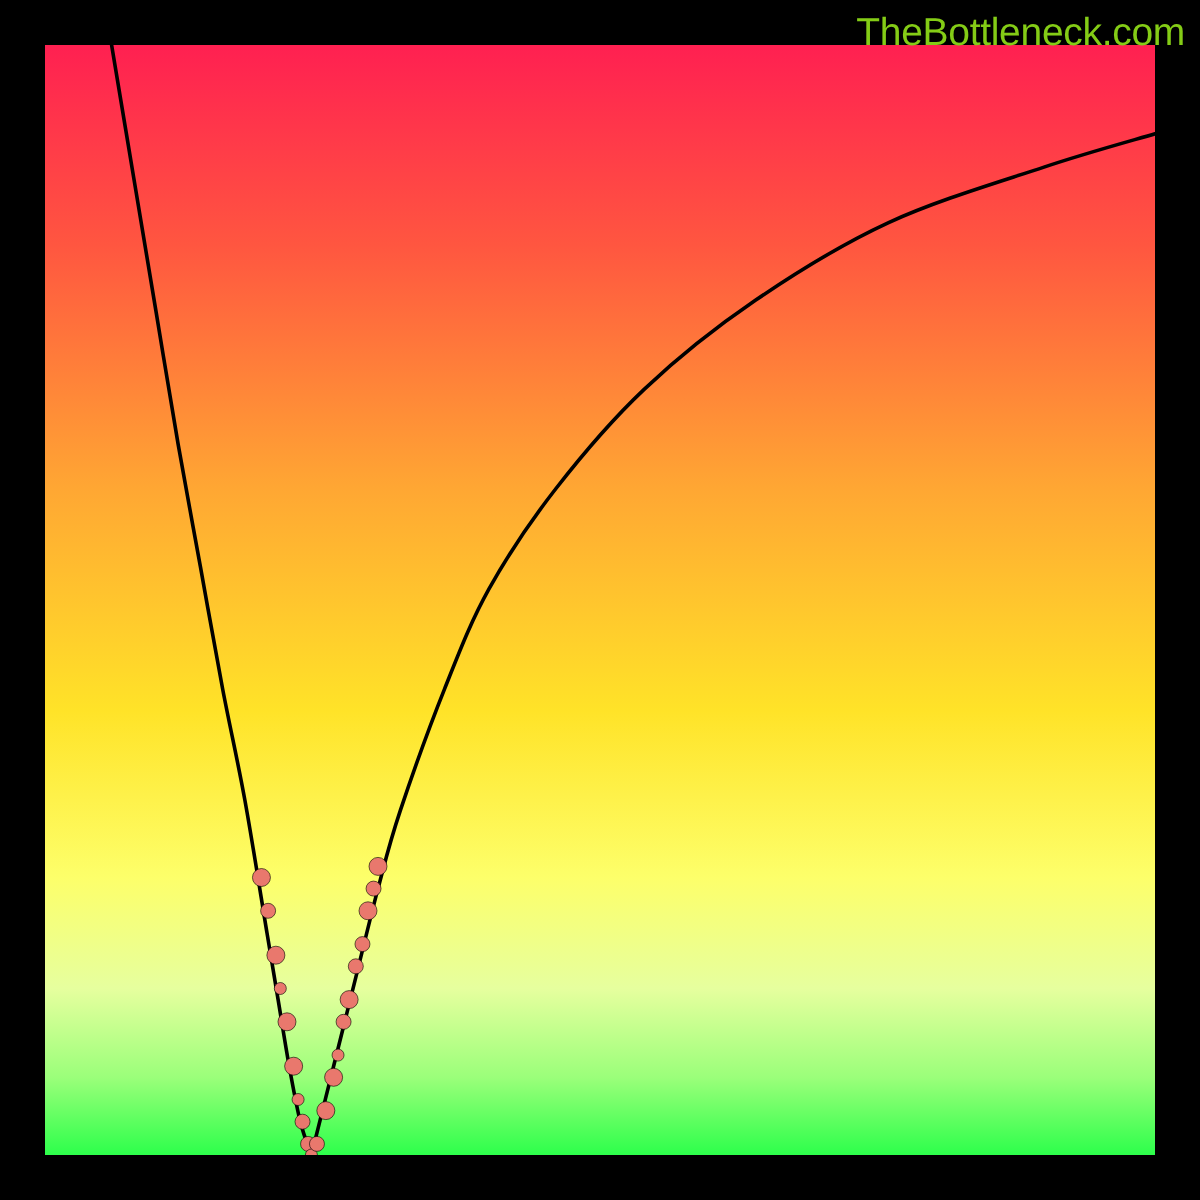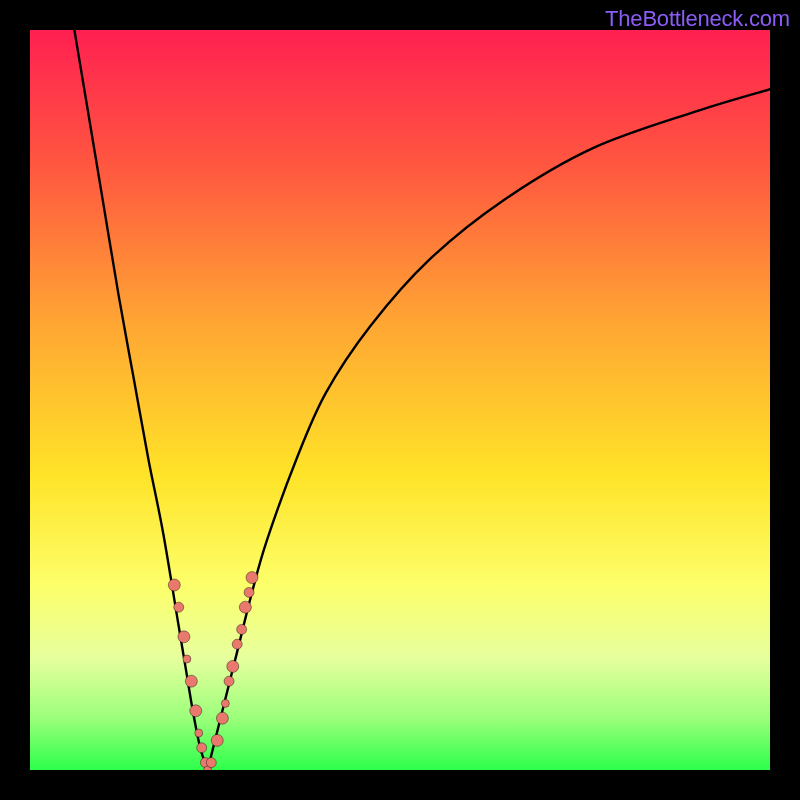--- a/index.html
+++ b/index.html
@@ -33,22 +33,22 @@
       #ffe328 60%,
       #fdff6a 75%,
       #e6ff9e 85%,
       #9bff7a 93%,
       #2dff4b 100%);
   }
   .watermark {
     position: absolute;
     top: 6px;
     right: 10px;
-    color: #8b5cf6;
-    font-size: 22px;
+    color: #84cc16;
+    font-size: 26px;
     font-weight: 500;
     letter-spacing: -0.2px;
     user-select: none;
   }
   svg.curve {
     position: absolute;
     top: 0;
     left: 0;
     width: 740px;
     height: 740px;

